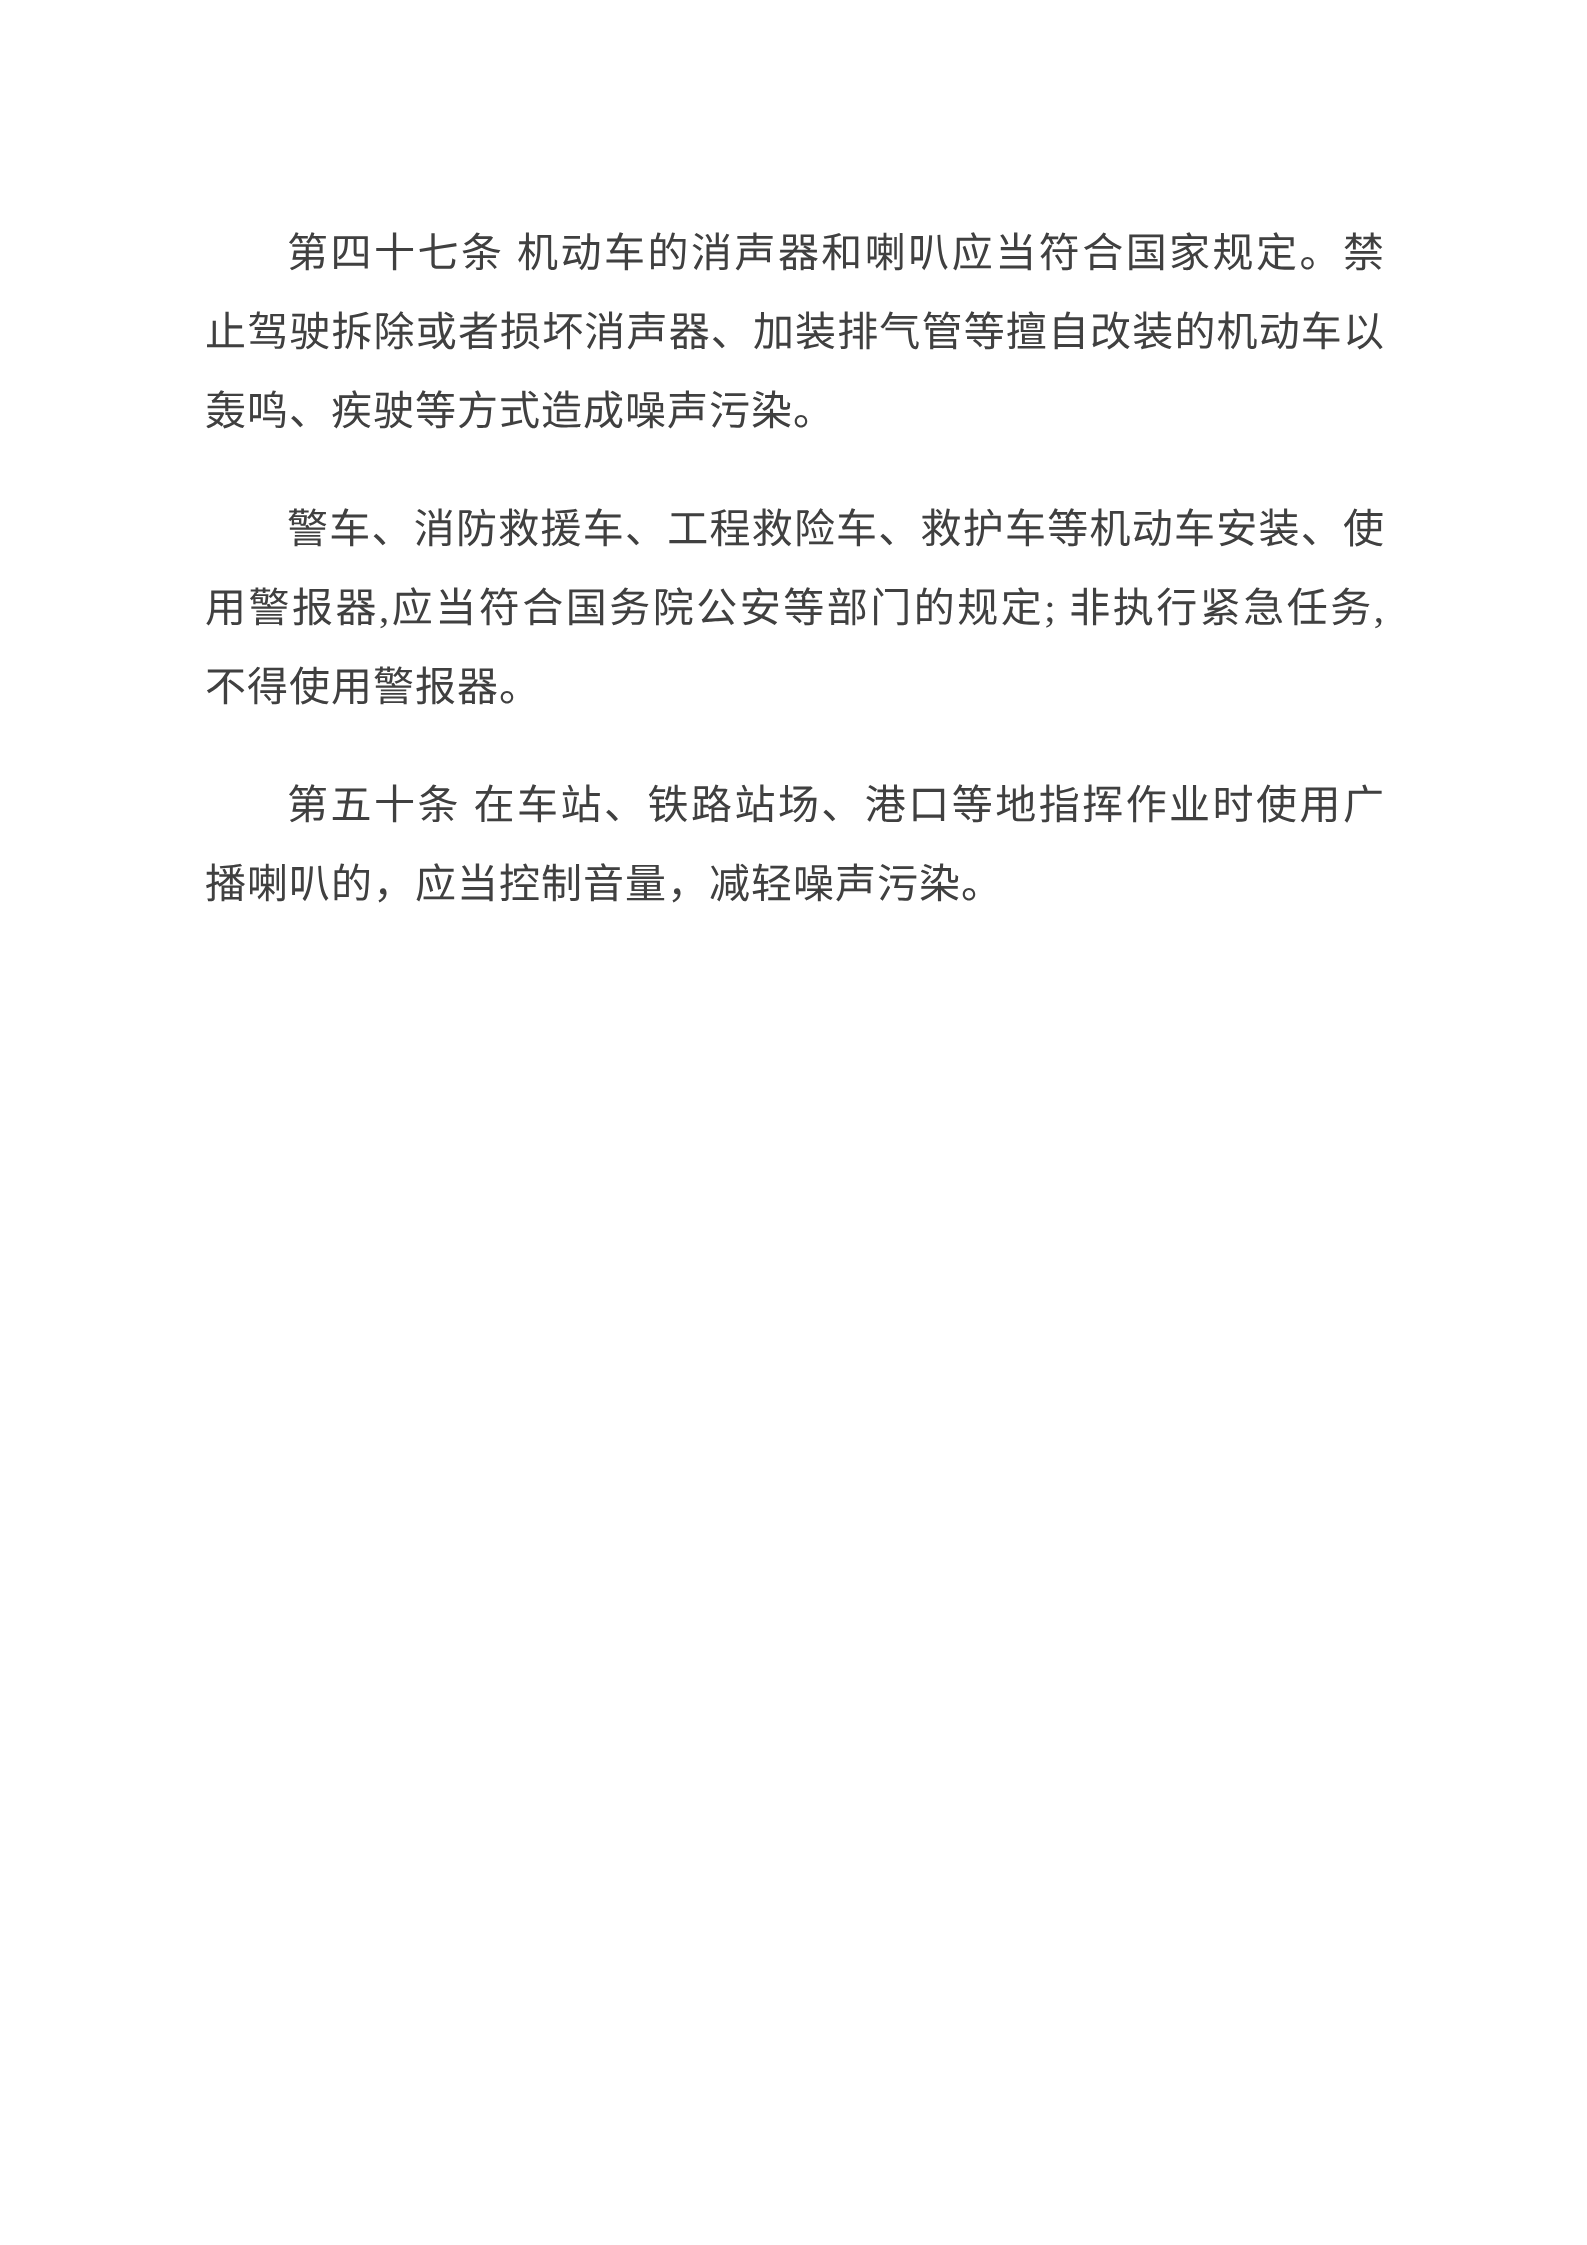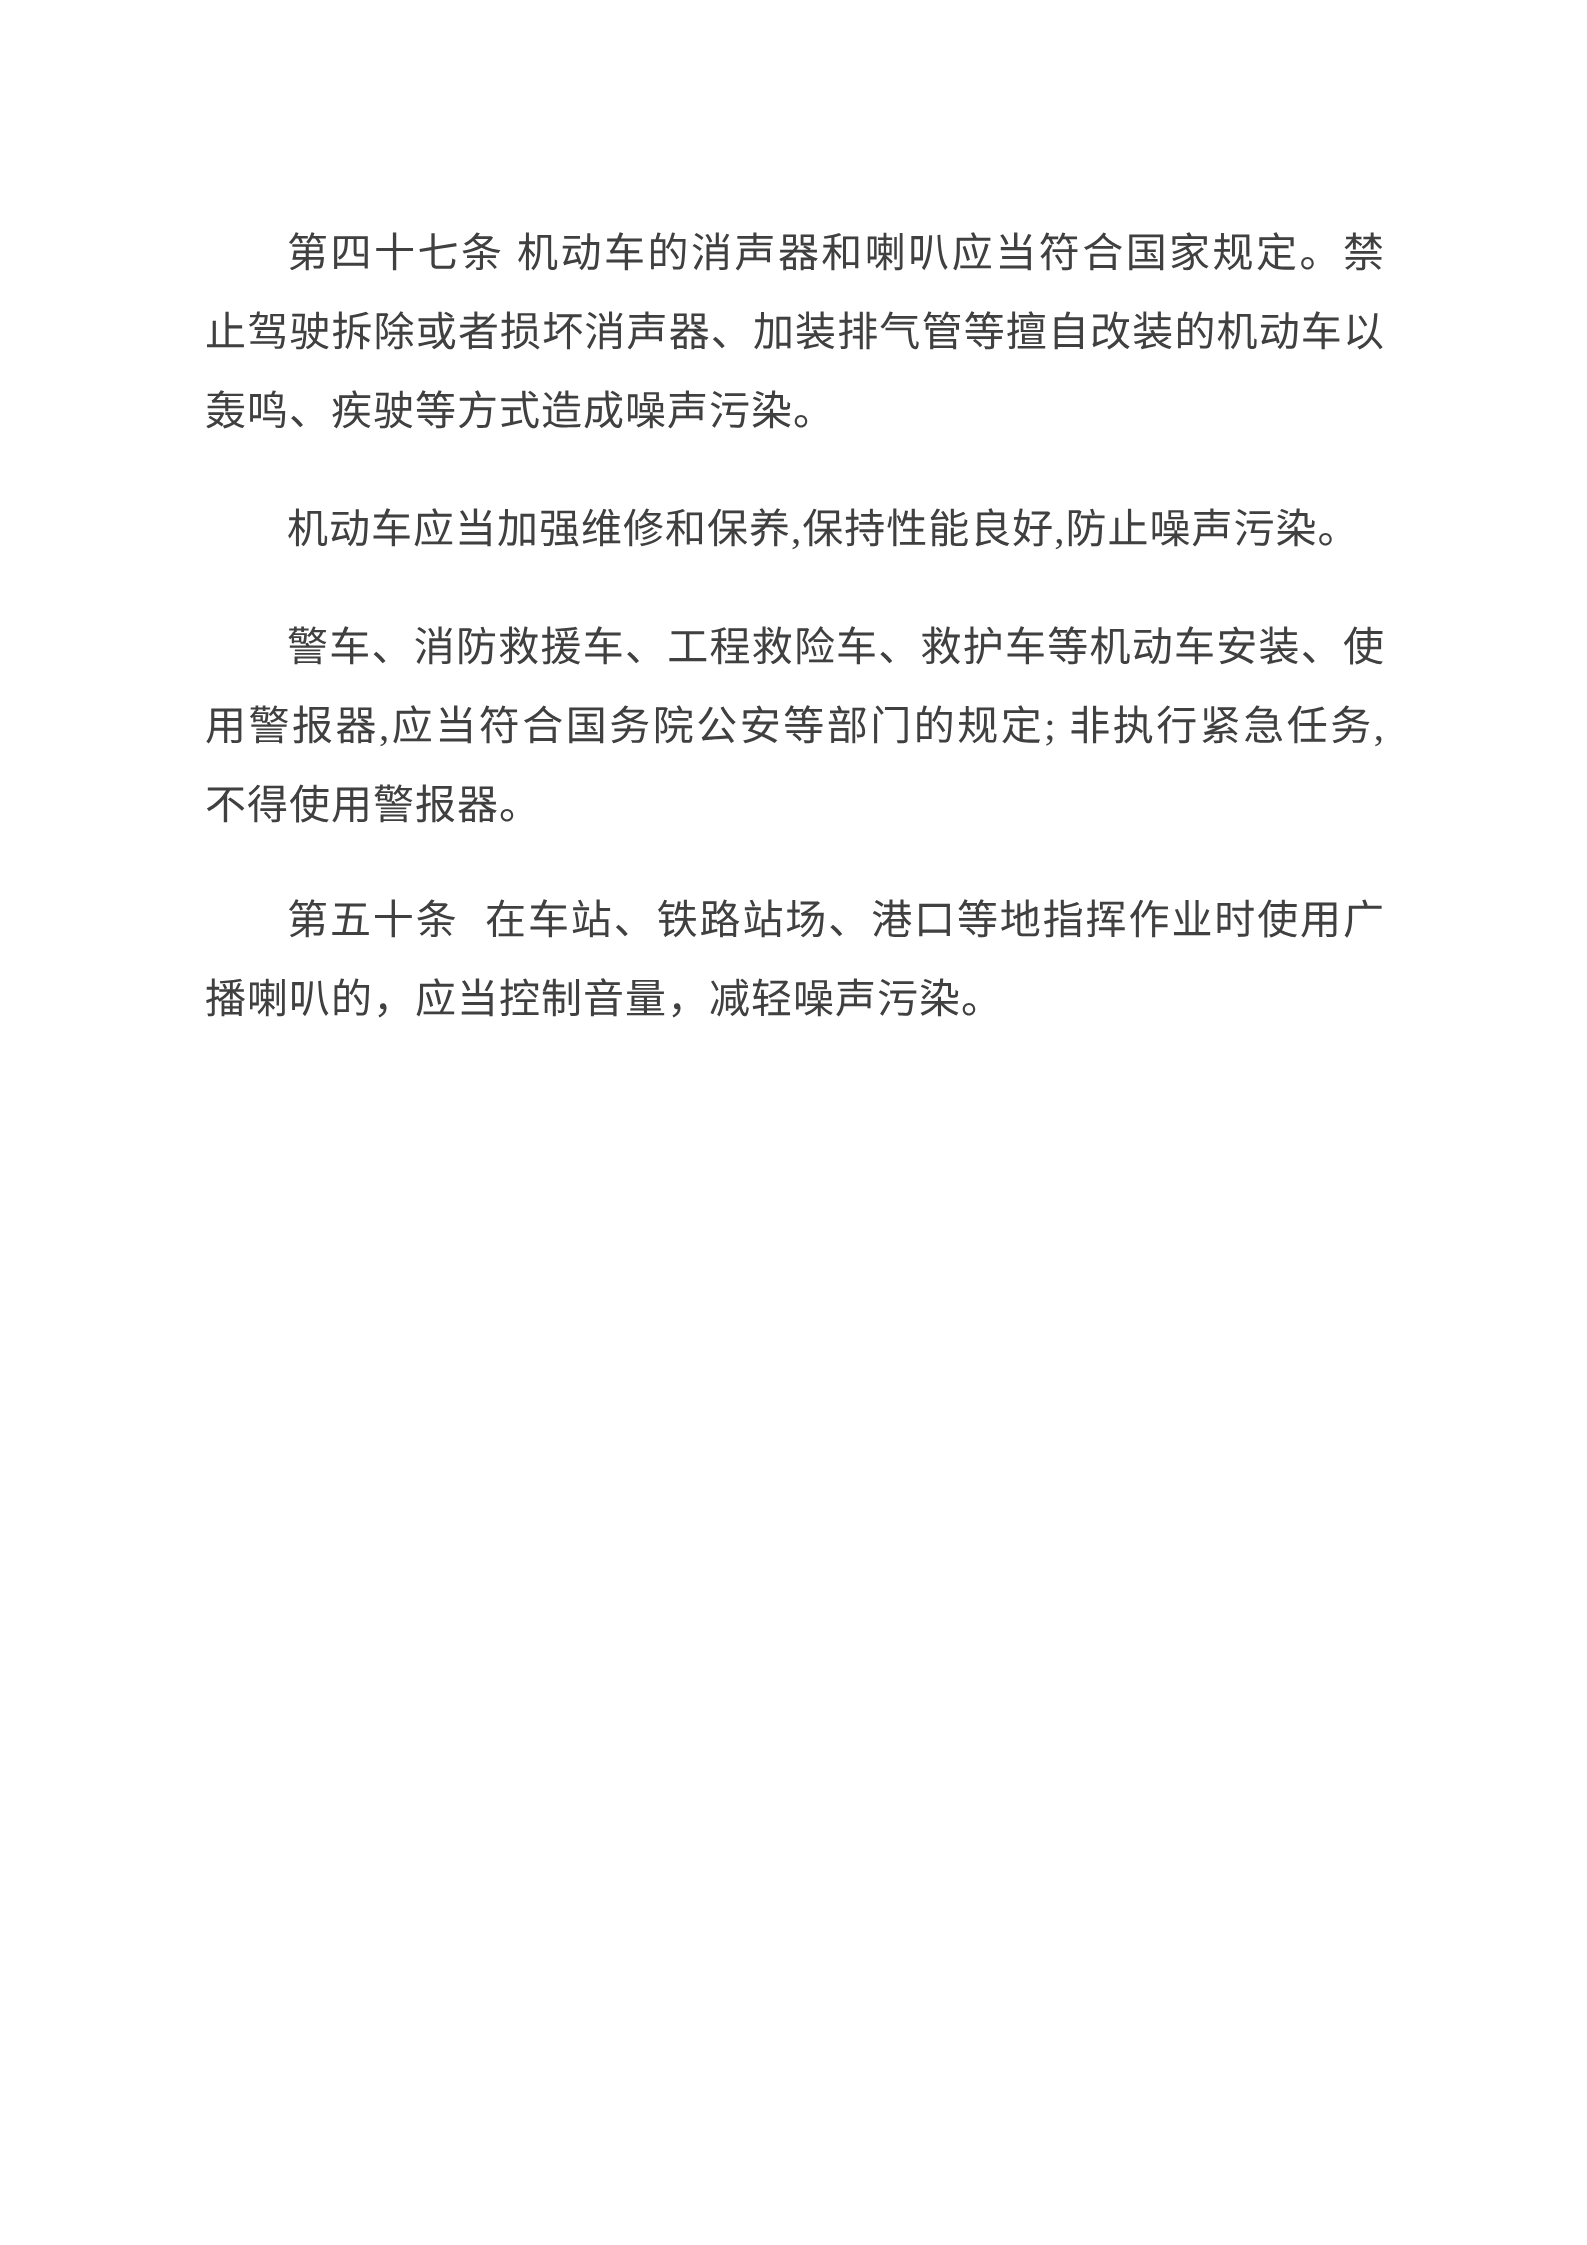--- a/index.html
+++ b/index.html
@@ -30,26 +30,24 @@
     font-size: 41px;
     line-height: 79px;
     color: var(--text-color, #404040);
     text-indent: 2em;
     text-align: justify;
     letter-spacing: 1px;
     font-weight: 400;
   }
   .para:last-child {
     margin-bottom: 0;
-    font-family: Liberation Mono, monospace;
   }
 </style>
 </head>
 <body>
 
 <div class="page">
   <div class="text-block">
     <p class="para">第四十七条 机动车的消声器和喇叭应当符合国家规定。禁止驾驶拆除或者损坏消声器、加装排气管等擅自改装的机动车以轰鸣、疾驶等方式造成噪声污染。</p>
-    <p class="para">机动车应当加强维修和保养,保持性能良好,防止噪声污染。</p>
     <p class="para">警车、消防救援车、工程救险车、救护车等机动车安装、使用警报器,应当符合国务院公安等部门的规定; 非执行紧急任务,不得使用警报器。</p>
     <p class="para">第五十条 在车站、铁路站场、港口等地指挥作业时使用广播喇叭的，应当控制音量，减轻噪声污染。</p>
   </div>
 </div>
 
 </body></html>

